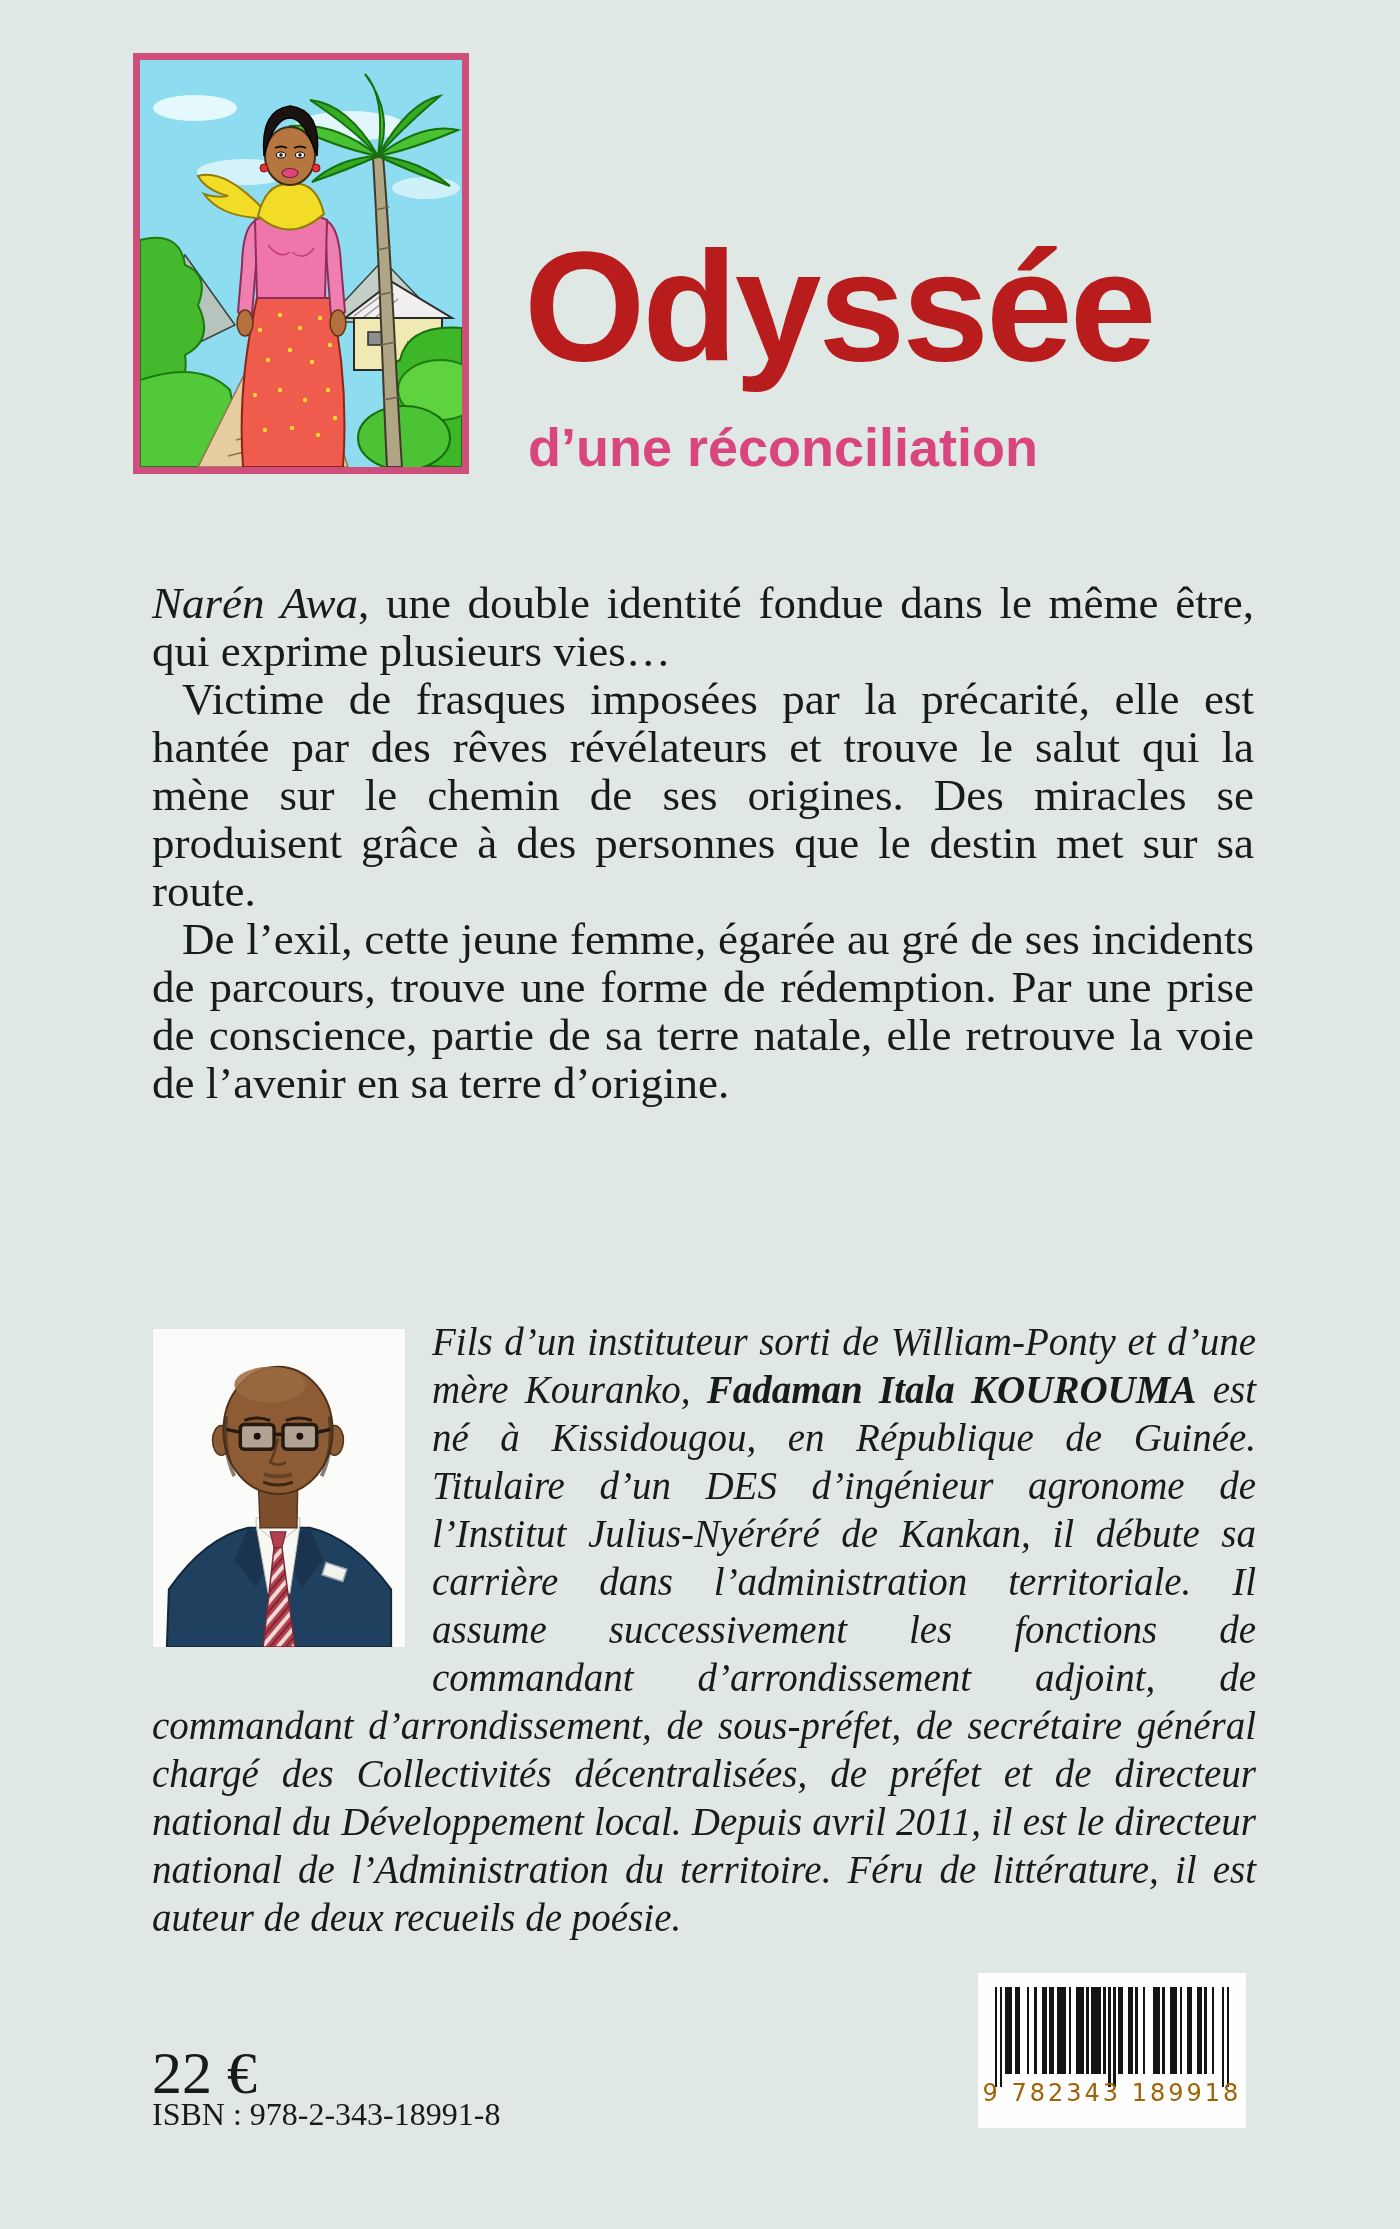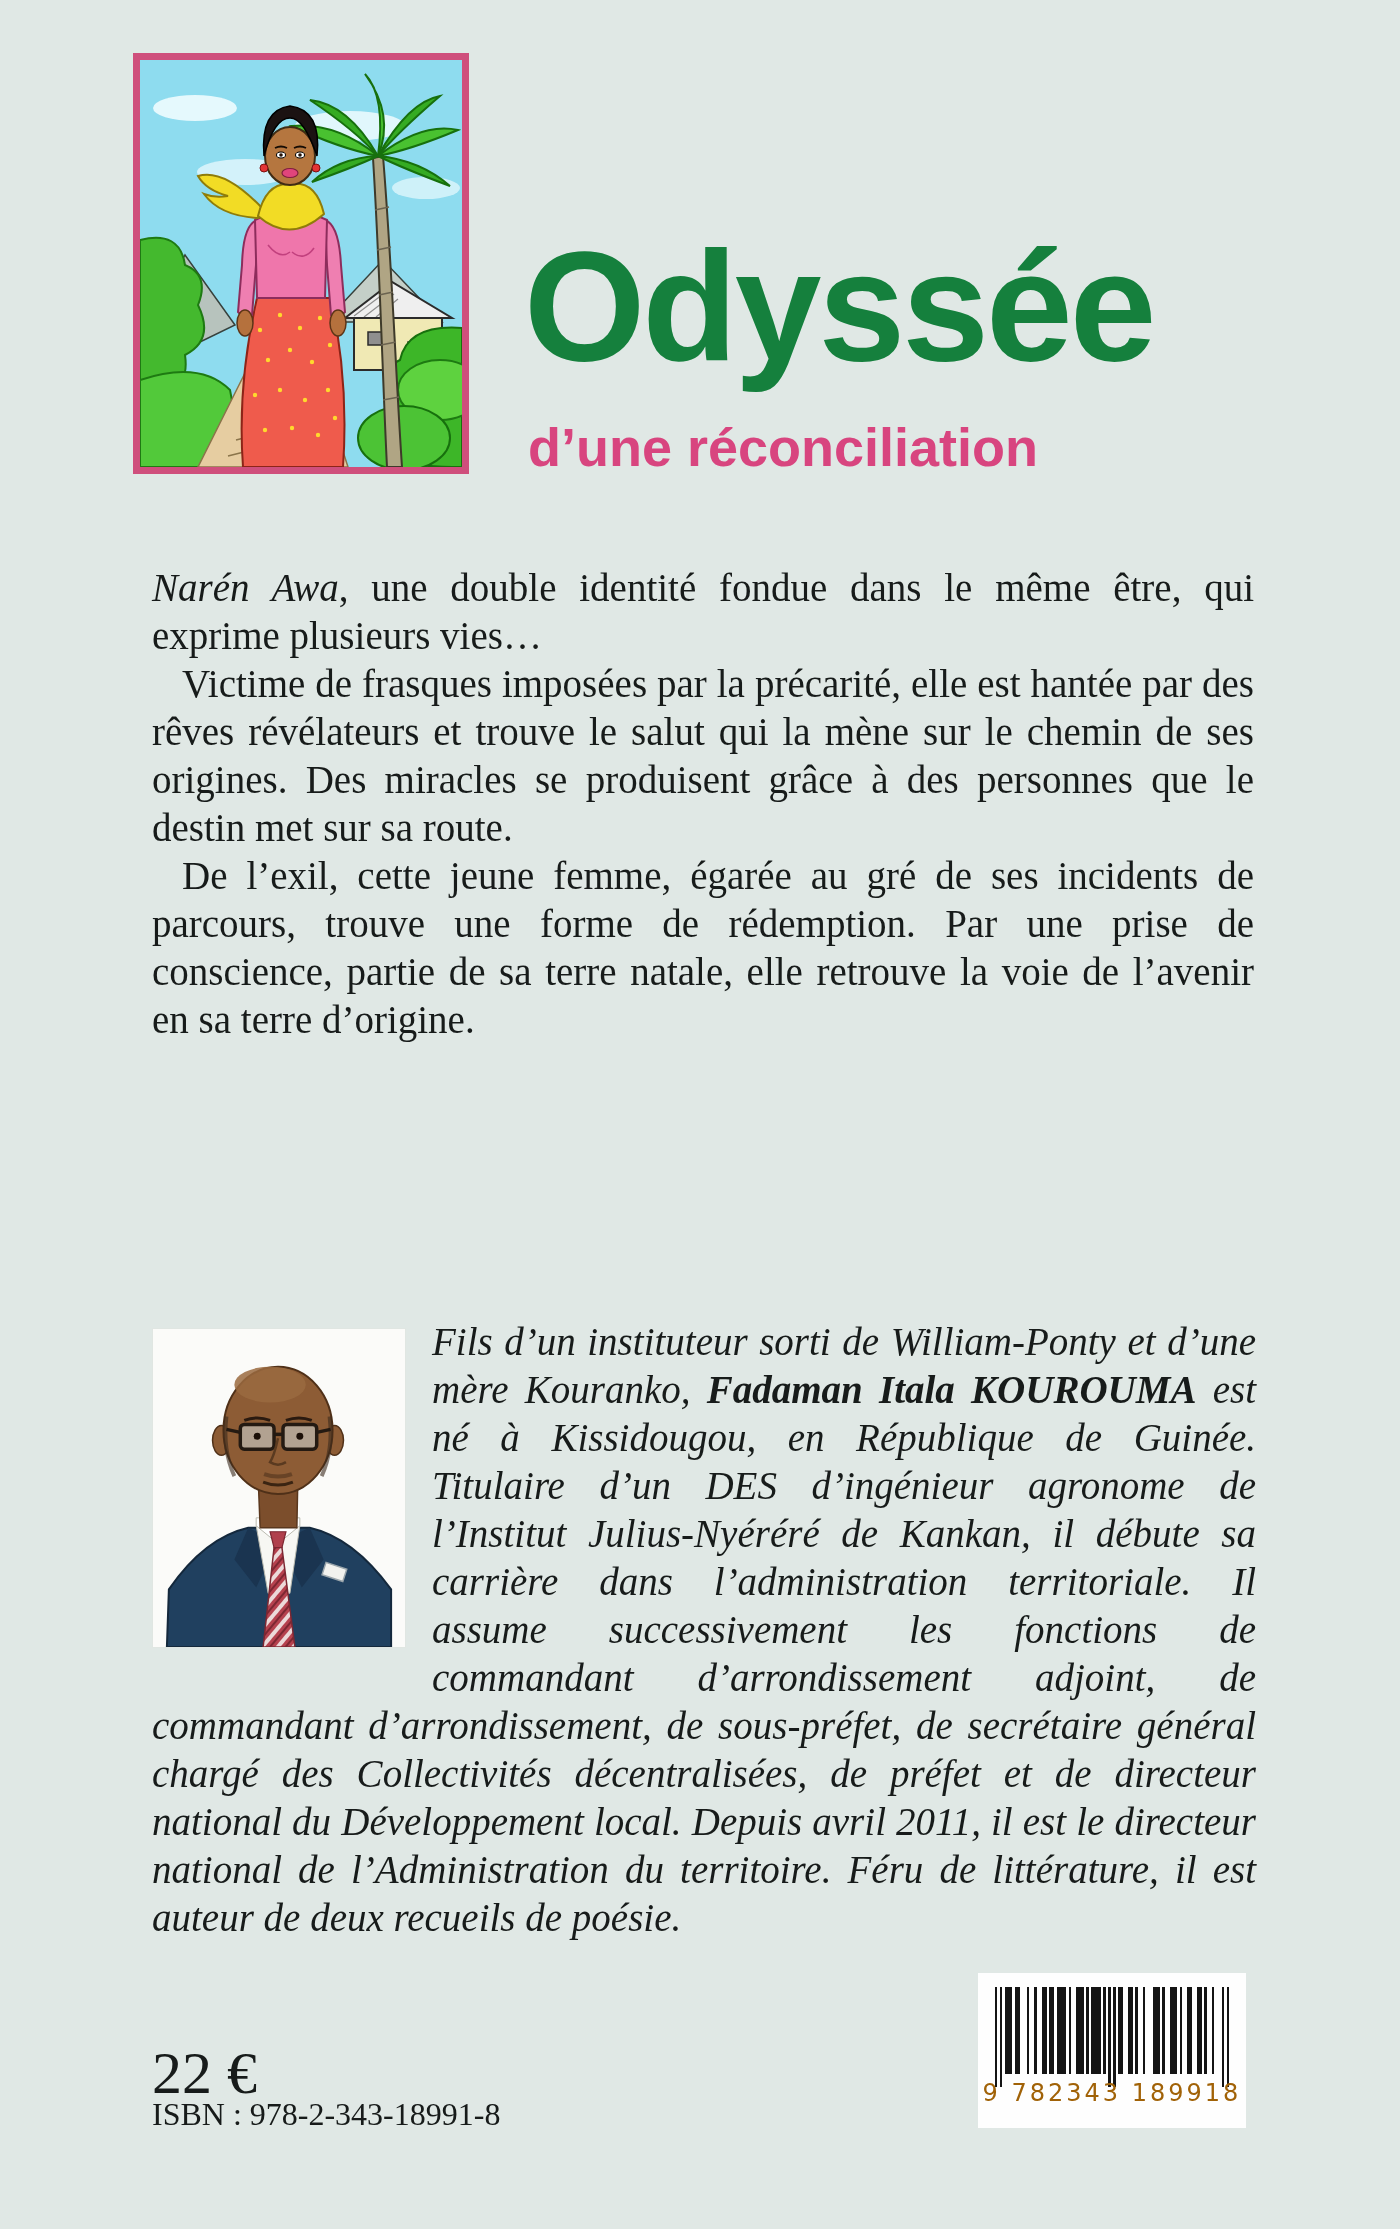--- a/index.html
+++ b/index.html
@@ -18,32 +18,32 @@
     width:322px;height:407px;
     border:7px solid #cf4f7c;
     background:#8edcef;
   }
   .cover-thumb svg{display:block;width:100%;height:100%;}
   
   .title{
     position:absolute;left:524px;top:228px;
     font-family:"Liberation Sans", sans-serif;
     font-weight:bold;font-size:156px;line-height:1;
-    letter-spacing:-3px;color:#15803d;white-space:nowrap;
+    letter-spacing:-3px;color:#b91c1c;white-space:nowrap;
   }
   .subtitle{
     position:absolute;left:528px;top:420px;
     font-family:"Liberation Sans", sans-serif;
     font-weight:bold;font-size:54px;line-height:1;
     letter-spacing:0;color:#d8457f;white-space:nowrap;
   }
   
   .synopsis{
-    position:absolute;left:152px;top:564px;width:1102px;
-    font-size:39px;line-height:48px;
+    position:absolute;left:152px;top:579px;width:1102px;
+    font-size:45px;line-height:48px;
     text-align:justify;
   }
   .synopsis p{margin:0;}
   .synopsis p.indent{text-indent:30px;}
   
   .bio{
     position:absolute;left:152px;top:1318px;width:1104px;
     font-size:39px;line-height:48px;
     font-style:italic;text-align:justify;
   }

